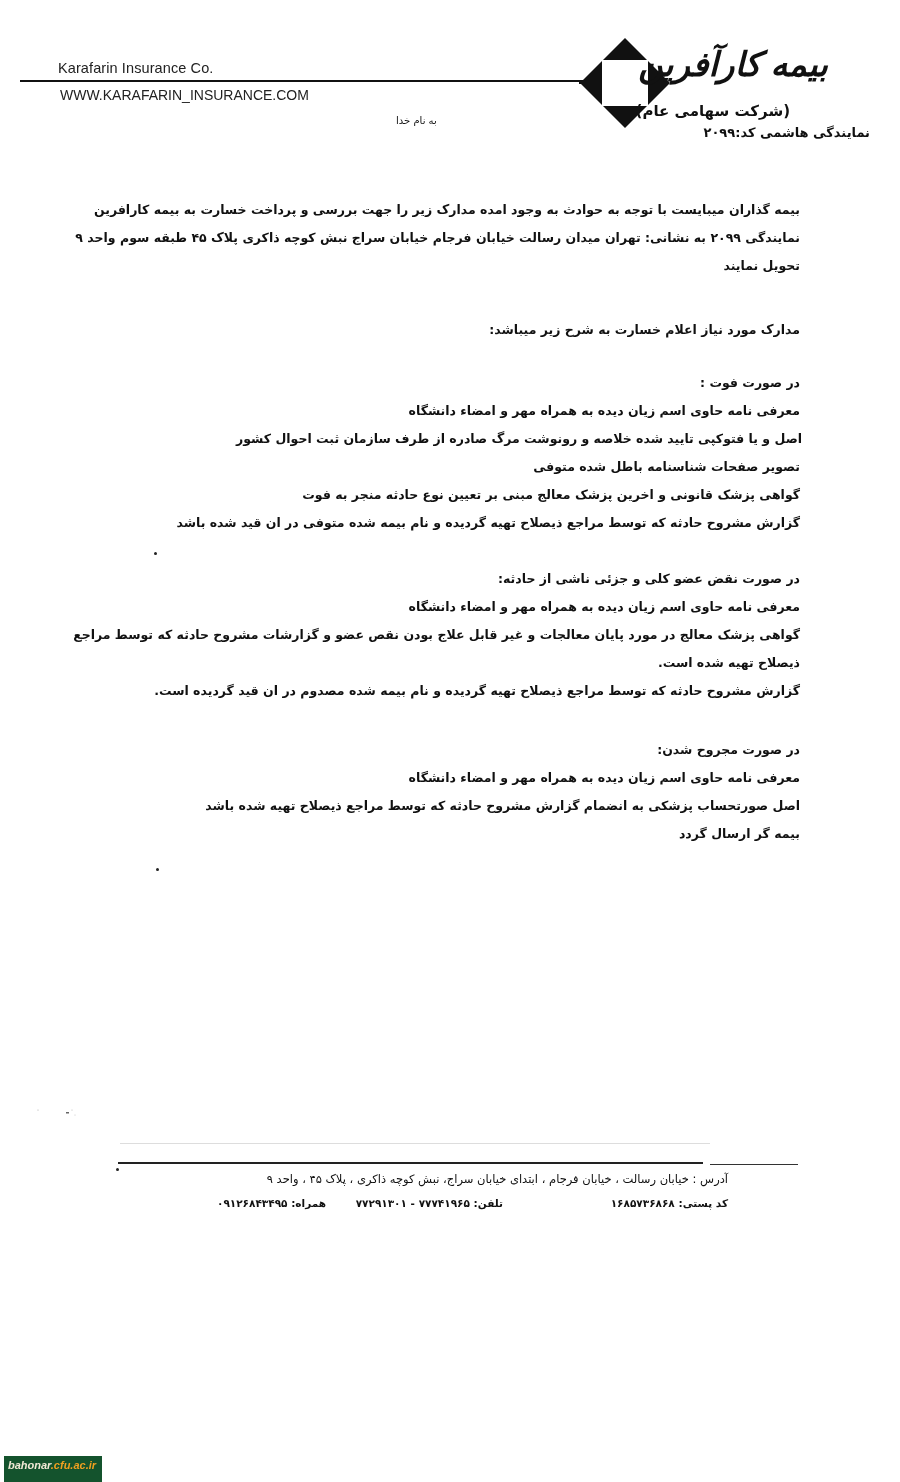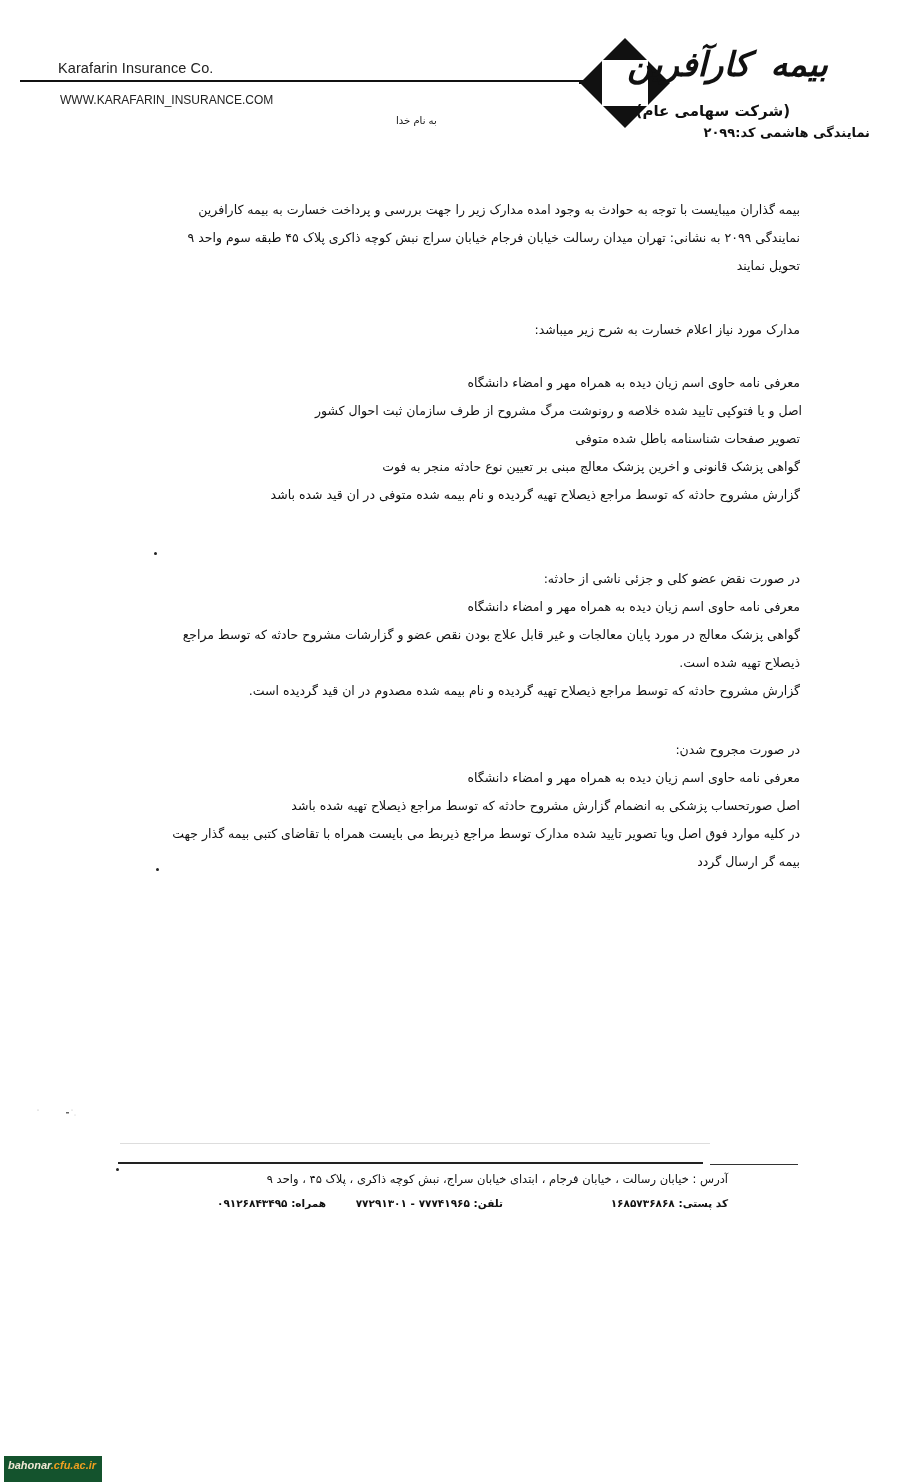--- a/index.html
+++ b/index.html
@@ -4,37 +4,37 @@
 <style>
   html, body { margin: 0; padding: 0; background: #ffffff; }
   body { width: 900px; height: 1482px; position: relative; overflow: hidden;
          font-family: "DejaVu Sans", sans-serif; color: #111; }
   .abs { position: absolute; }
 
   
   .company-en { left: 58px; top: 60px; font-family: "Liberation Sans", sans-serif;
                 font-size: 14.5px; color: #222; letter-spacing: 0.1px; text-align: center; }
   .header-rule { left: 20px; top: 80px; width: 567px; height: 2px; background: #111; }
-  .website { left: 60px; top: 93px; font-family: "Liberation Sans", sans-serif;
-             font-size: 12px; color: #222; }
+  .website { left: 60px; top: 87px; font-family: "Liberation Sans", sans-serif;
+             font-size: 14px; color: #222; }
 
   
   .logo { left: 579px; top: 37px; width: 92px; height: 92px; }
 
   
-  .brand-fa { right: 72px; top: 44px; font-family: Liberation Mono, monospace; font-size: 34px;
+  .brand-fa { right: 72px; top: 44px; font-family: Liberation Sans, sans-serif; font-size: 34px;
               font-style: italic; font-weight: bold; direction: rtl; color: #111; }
   .brand-sub { right: 110px; top: 102px; font-size: 15px; direction: rtl; font-weight: bold; }
   .agency { right: 30px; top: 125px; font-size: 13px; direction: rtl; font-weight: bold; }
 
   .basmala { left: 396px; top: 115px; font-size: 10px; font-weight: normal; direction: rtl; }
 
   
   .body-block { right: 100px; width: 690px; direction: rtl; text-align: right;
-                font-weight: normal; font-size: 12.5px; line-height: 28px; }
+                font-weight: bold; font-size: 12.5px; line-height: 28px; }
   .line { white-space: nowrap; }
   .intro { top: 196px; }
   .req-head { top: 310px; margin-top: 6px; }
   .sec1 { top: 369px; }
   .sec2 { top: 565px; }
   .sec3 { top: 736px; }
   .dot { width: 3px; height: 3px; border-radius: 50%; background: #222; }
 
   
   .foot-rule-a { left: 118px; top: 1162px; width: 585px; height: 2px; background: #222; }
@@ -82,41 +82,41 @@
   <div class="line">بیمه گذاران میبایست با توجه به حوادث به وجود امده مدارک زیر را جهت بررسی و پرداخت خسارت به بیمه کارافرین</div>
   <div class="line">نمایندگی ۲۰۹۹ به نشانی: تهران میدان رسالت خیابان فرجام خیابان سراج نبش کوچه ذاکری پلاک ۴۵ طبقه سوم واحد ۹</div>
   <div class="line">تحویل نمایند</div>
 </div>
 
 <div class="abs body-block req-head">
   <div class="line">مدارک مورد نیاز اعلام خسارت به شرح زیر میباشد:</div>
 </div>
 
 <div class="abs body-block sec1">
+  <div class="line">در صورت فوت :</div>
   <div class="line">معرفی نامه حاوی اسم زیان دیده  به همراه مهر و امضاء دانشگاه</div>
-  <div class="line" style="margin-right:-2px">اصل و یا فتوکپی تایید شده خلاصه و رونوشت مرگ مشروح از طرف سازمان ثبت احوال کشور</div>
+  <div class="line" style="margin-right:-2px">اصل و یا فتوکپی تایید شده خلاصه و رونوشت مرگ صادره از طرف سازمان ثبت احوال کشور</div>
   <div class="line">تصویر صفحات شناسنامه باطل شده متوفی</div>
   <div class="line">گواهی پزشک قانونی و اخرین پزشک معالج مبنی بر تعیین نوع حادثه منجر به فوت</div>
   <div class="line">گزارش مشروح حادثه که توسط مراجع ذیصلاح تهیه گردیده و نام بیمه شده متوفی در ان قید شده باشد</div>
 </div>
 <div class="abs dot" style="left:154px; top:552px;"></div>
 
 <div class="abs body-block sec2">
   <div class="line">در صورت نقض عضو کلی و جزئی ناشی از حادثه:</div>
   <div class="line">معرفی نامه حاوی اسم زیان دیده  به همراه مهر و امضاء دانشگاه</div>
   <div class="line">گواهی پزشک معالج در مورد پایان معالجات و غیر قابل علاج بودن نقص عضو و گزارشات مشروح حادثه که توسط مراجع</div>
   <div class="line">ذیصلاح تهیه شده است.</div>
   <div class="line">گزارش مشروح حادثه که توسط مراجع ذیصلاح تهیه گردیده و نام بیمه شده مصدوم در ان قید گردیده است.</div>
 </div>
 
 <div class="abs body-block sec3">
   <div class="line">در صورت مجروح شدن:</div>
   <div class="line">معرفی نامه حاوی اسم زیان دیده  به همراه مهر و امضاء دانشگاه</div>
   <div class="line">اصل صورتحساب پزشکی به انضمام گزارش مشروح حادثه که توسط مراجع ذیصلاح تهیه شده باشد</div>
-  <div class="line">در کلیه موارد فوق اصل ویا تصویر تایید شده مدارک توسط مراجع ذیربط می بایست همراه با تقاضای کتبی بیمه گذار جهت</div>
   <div class="line">بیمه گر ارسال گردد</div>
 </div>
 <div class="abs dot" style="left:156px; top:868px;"></div>
 
 <svg class="abs scan-specks" viewBox="0 0 50 16">
   <circle cx="10" cy="6" r="0.6" fill="#aaa"></circle>
   <rect x="38" y="8" width="3" height="1.5" fill="#666"></rect>
   <circle cx="44" cy="6" r="0.5" fill="#aaa"></circle>
   <circle cx="47" cy="11" r="0.5" fill="#bbb"></circle>
 </svg>

